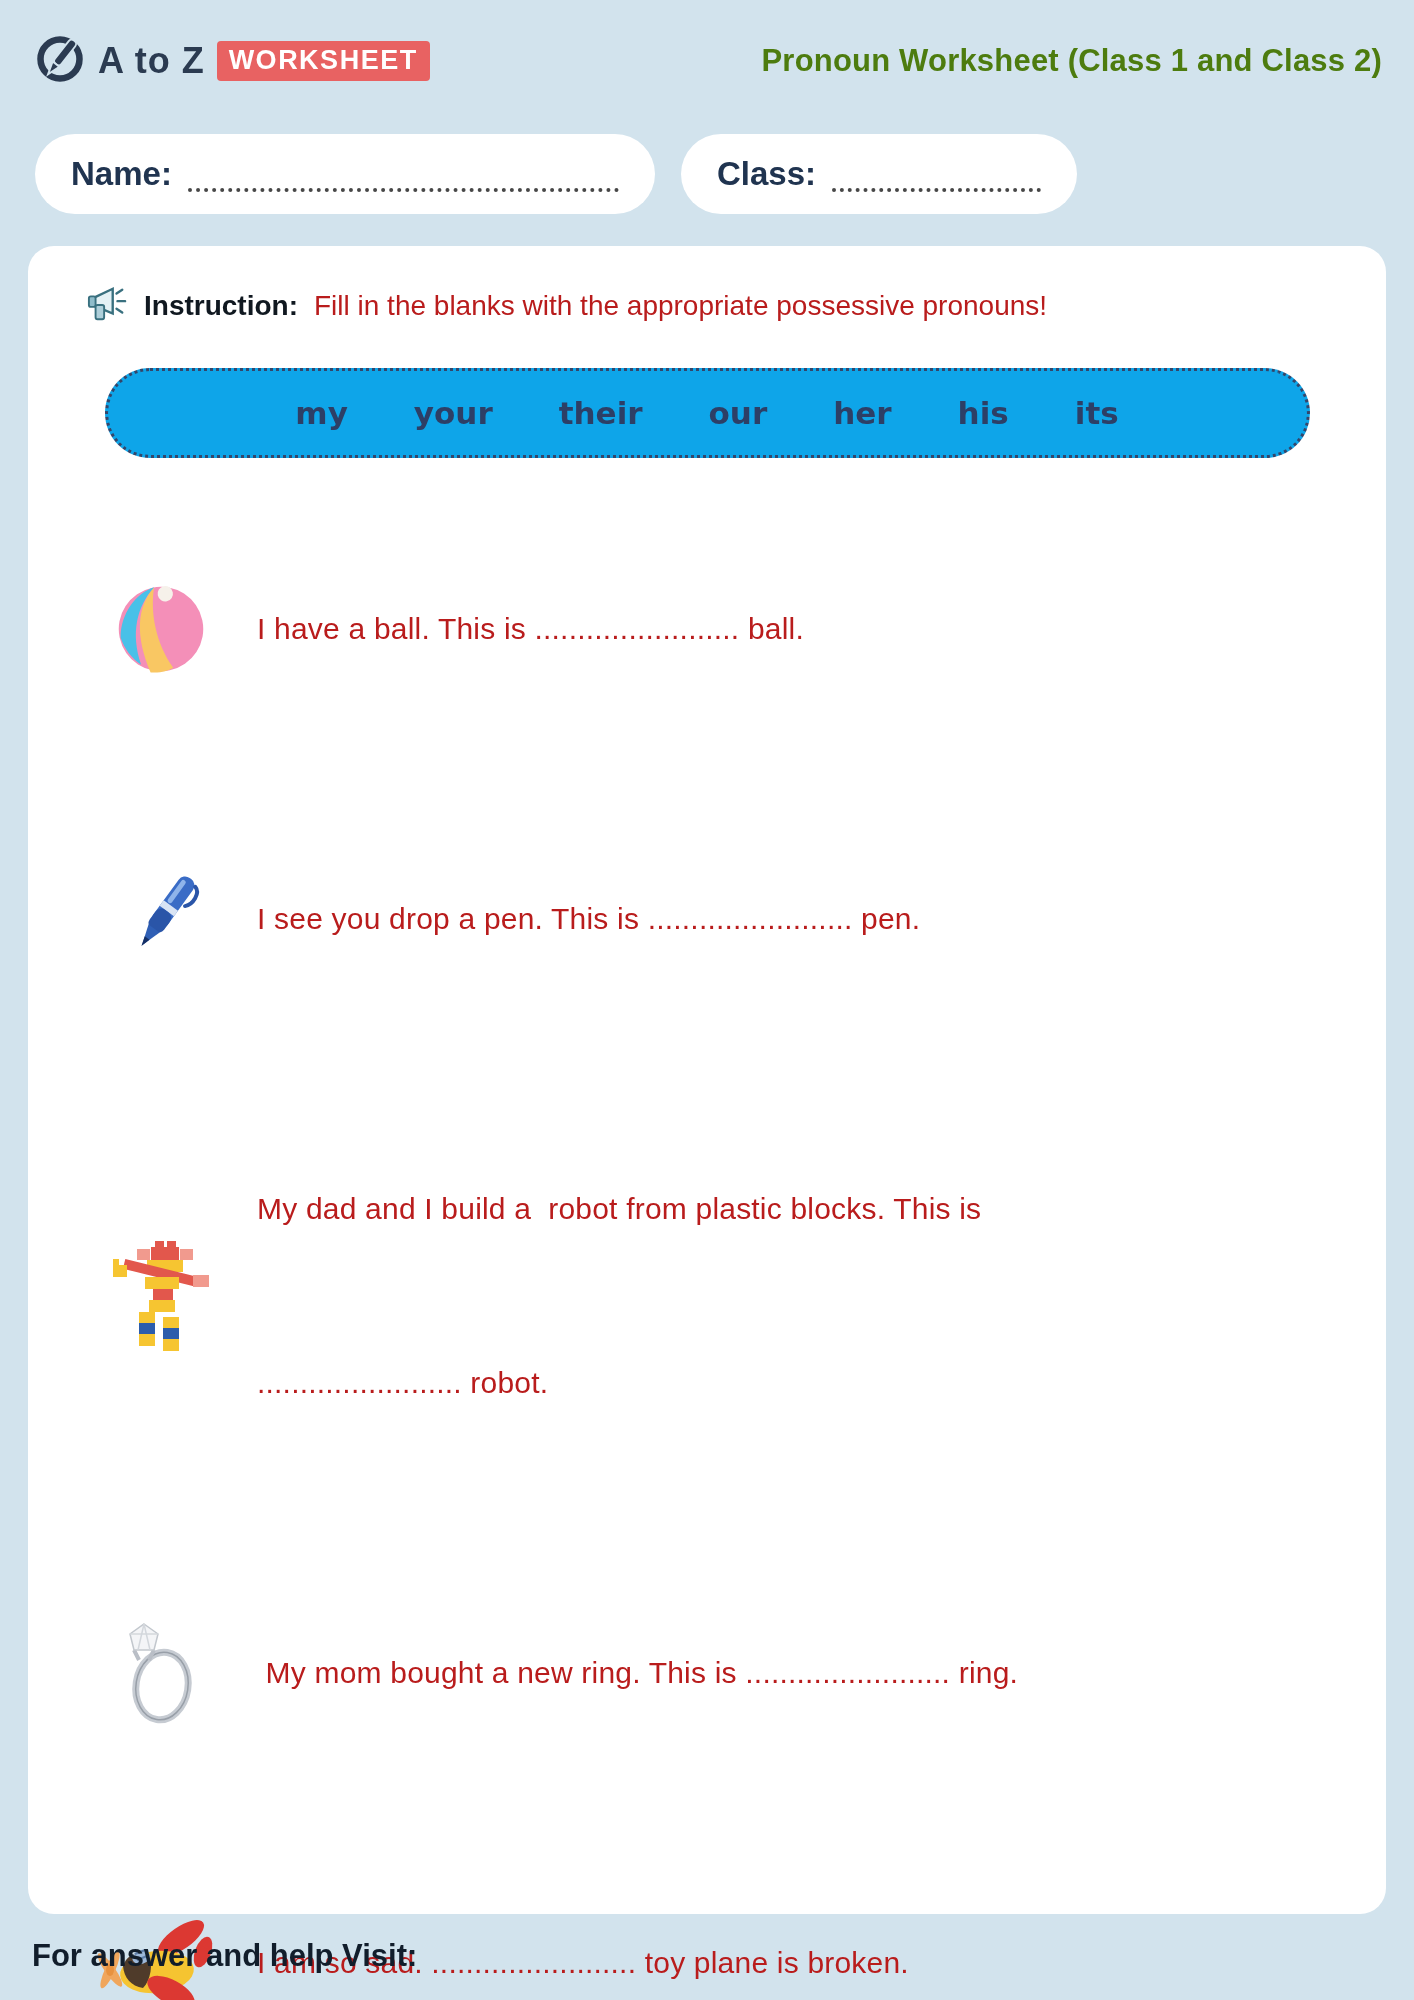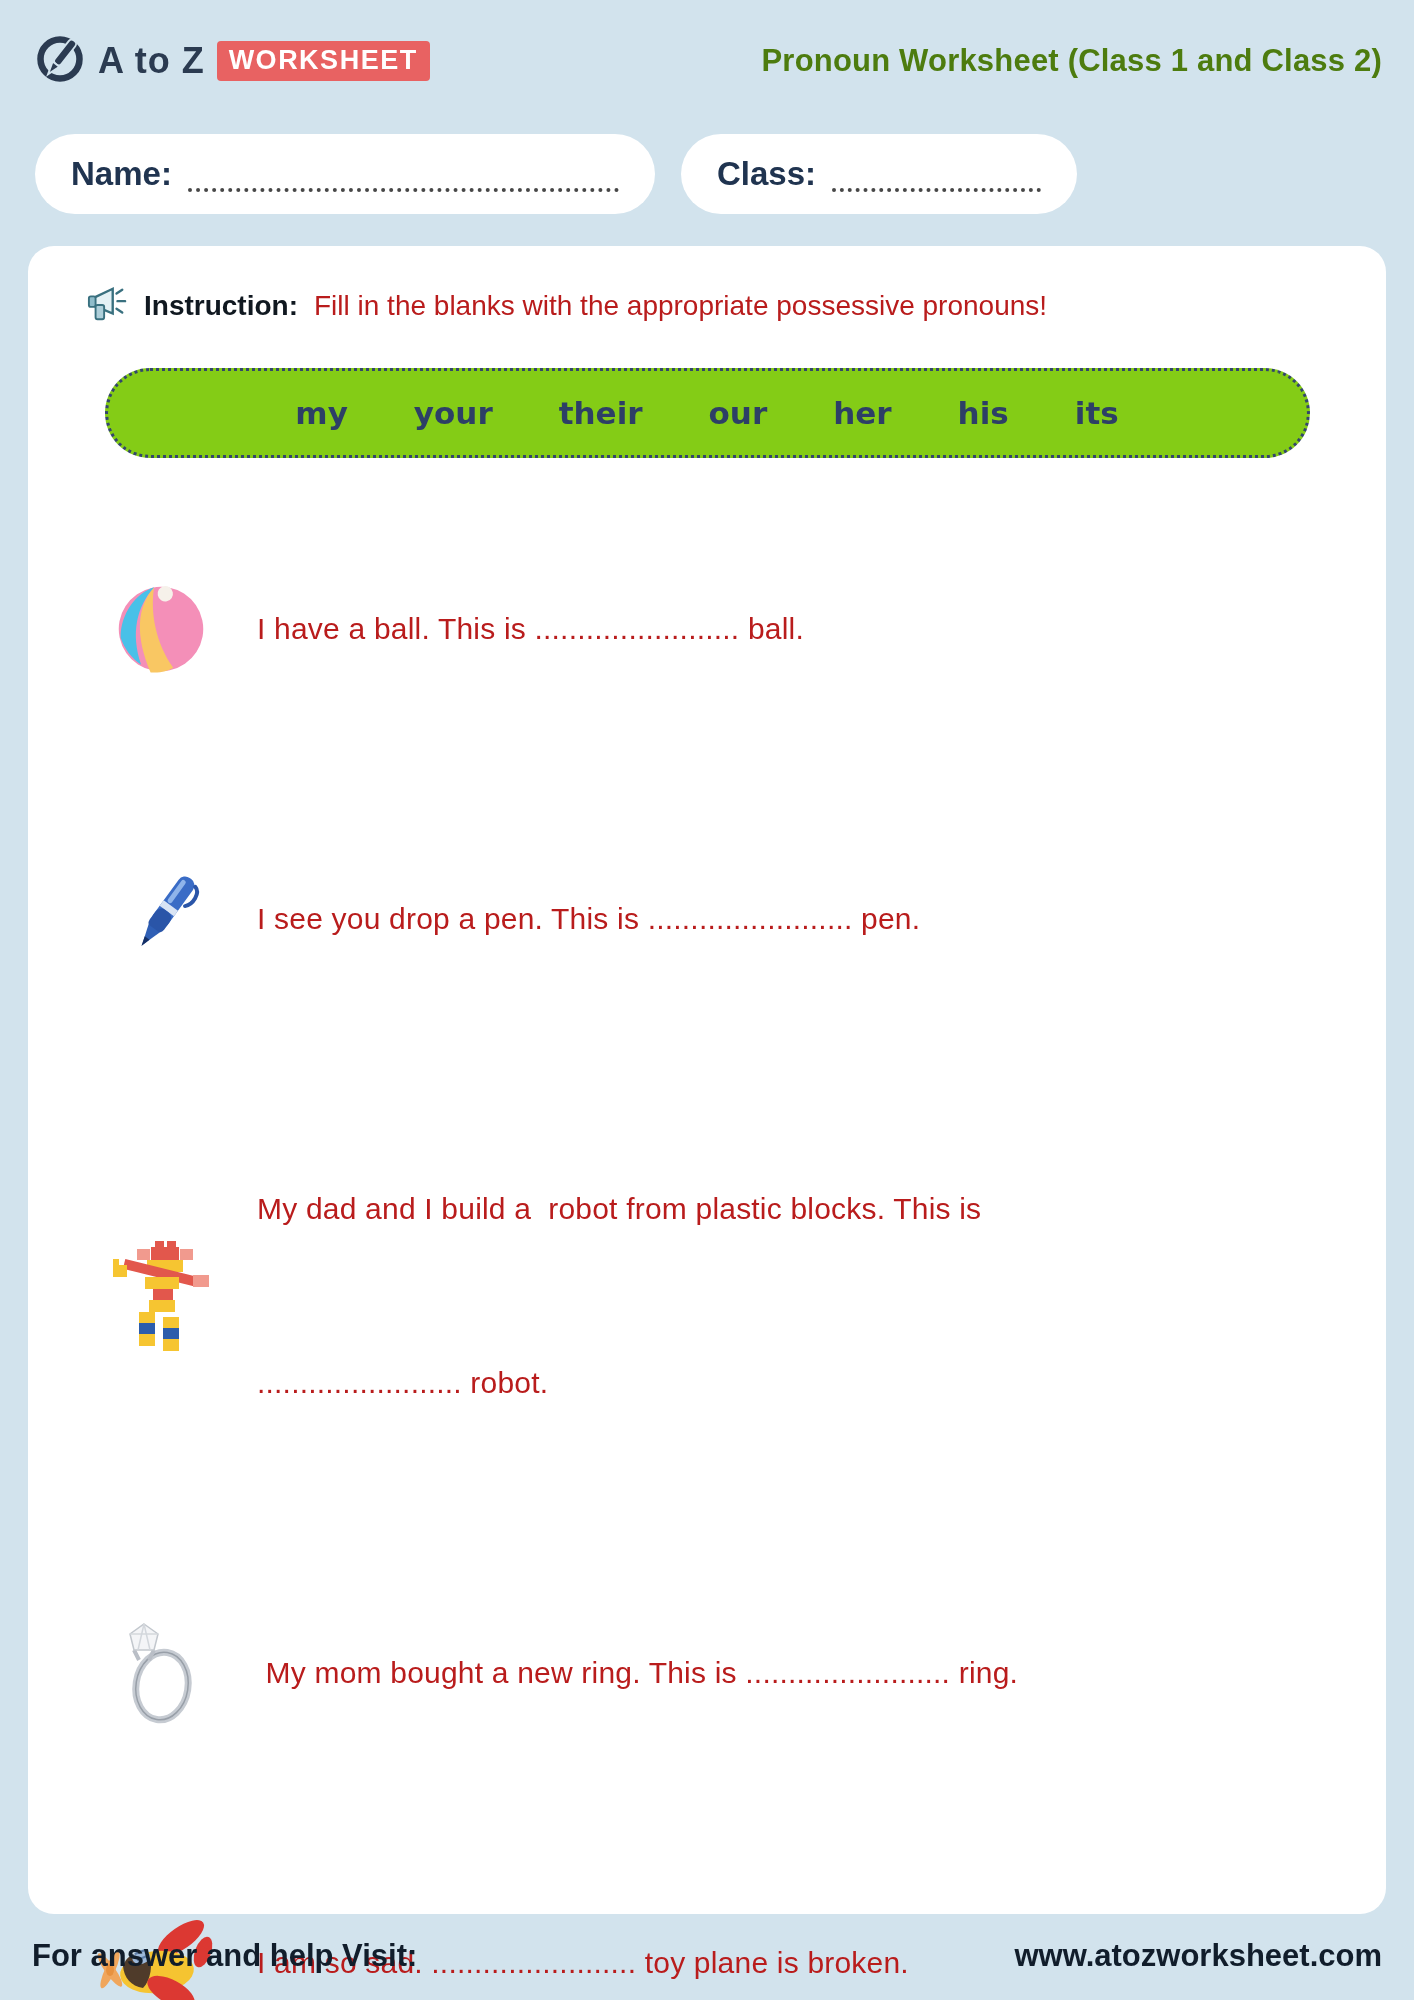--- a/index.html
+++ b/index.html
@@ -40,21 +40,21 @@
   .card {
     margin: 32px 28px 0; background: #fff; border-radius: 26px;
     padding: 38px 50px 0; height: 1668px; width: 1358px;
   }
   .instruction { display: flex; align-items: center; gap: 16px; padding-left: 8px; }
   .instr-label { font-size: 28px; font-weight: 700; color: #101820; }
   .instr-text { font-size: 28px; font-weight: 400; color: #b91c1c; }
 
   .wordbank {
     margin: 40px auto 0; width: 1205px; height: 90px;
-    background: #84cc16; border: 3px dotted #33466b; border-radius: 46px;
+    background: #0ea5e9; border: 3px dotted #33466b; border-radius: 46px;
     display: flex; align-items: center; justify-content: center; gap: 66px;
   }
   .wb-word { font-size: 31px; font-weight: 600; color: #2d3f66; font-family: "DejaVu Sans", sans-serif; }
 
   
   .questions { margin-top: 26px; }
   .qrow { display: flex; align-items: center; min-height: 173px; }
   .qimg { width: 165px; flex-shrink: 0; display: flex; justify-content: center; align-items: center; }
   .qtext { padding-left: 14px; font-size: 30px; color: #b91c1c; line-height: 58px; white-space: pre-wrap; letter-spacing: 0.2px; }
 
@@ -227,16 +227,15 @@
         <div class="qtext">
           <div>I am so sad. ........................ toy plane is broken.</div>
         </div>
       </div>
 
     </div>
   </div>
 
   <div class="footer">
     <span class="footer-left">For answer and help Visit:</span>
-    <span class="footer-right">www.atozworksheet.com</span>
   </div>
 
 </div>
 
 </body></html>

